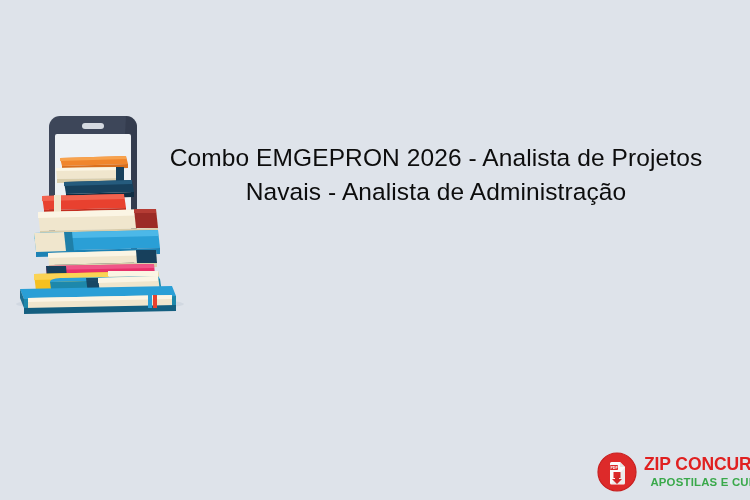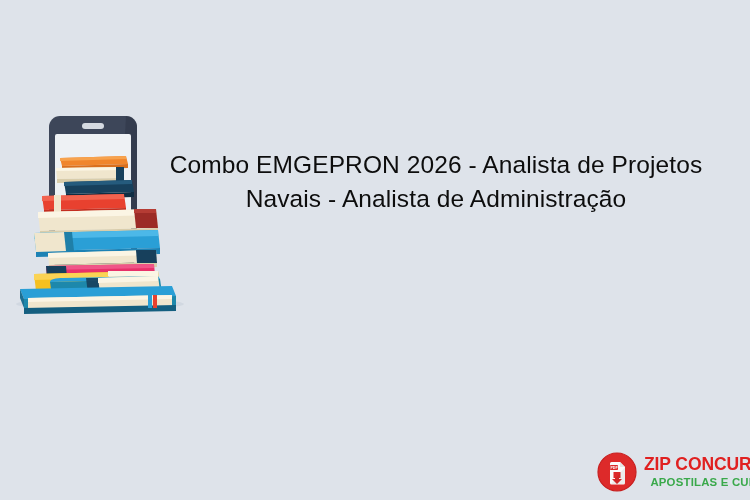--- a/index.html
+++ b/index.html
@@ -39,21 +39,21 @@
 
   
   #title-block {
     position: absolute;
     left: 132px;
     top: 133px;
     width: 608px;
     text-align: center;
   }
   #product-title {
-    margin: 15px;
+    margin: 8px;
     font-family: "Liberation Sans", sans-serif;
     font-size: 24.5px;
     font-weight: 400;
     line-height: 34px;
     color: #0d0d0d;
     letter-spacing: 0.1px;
     white-space: pre-line;
   }
 
   

